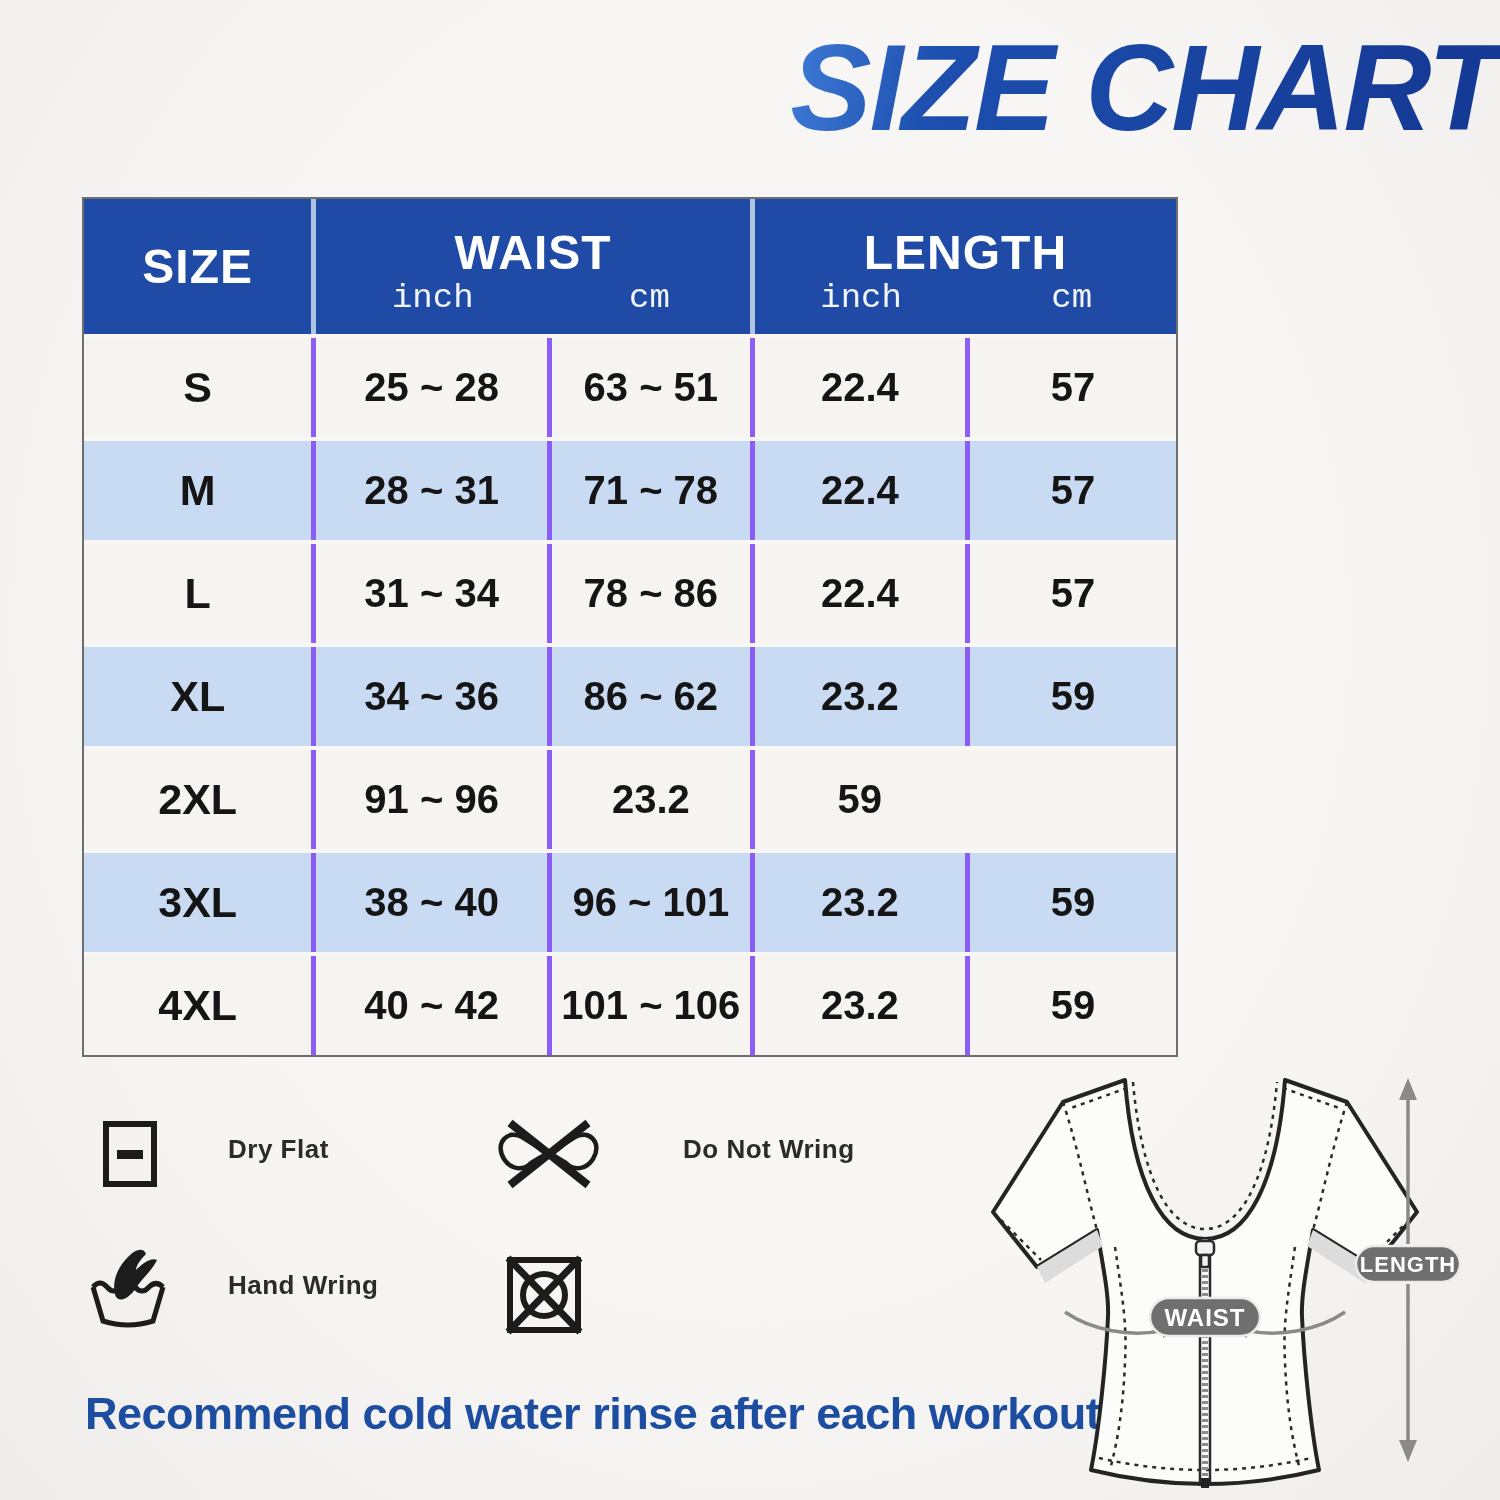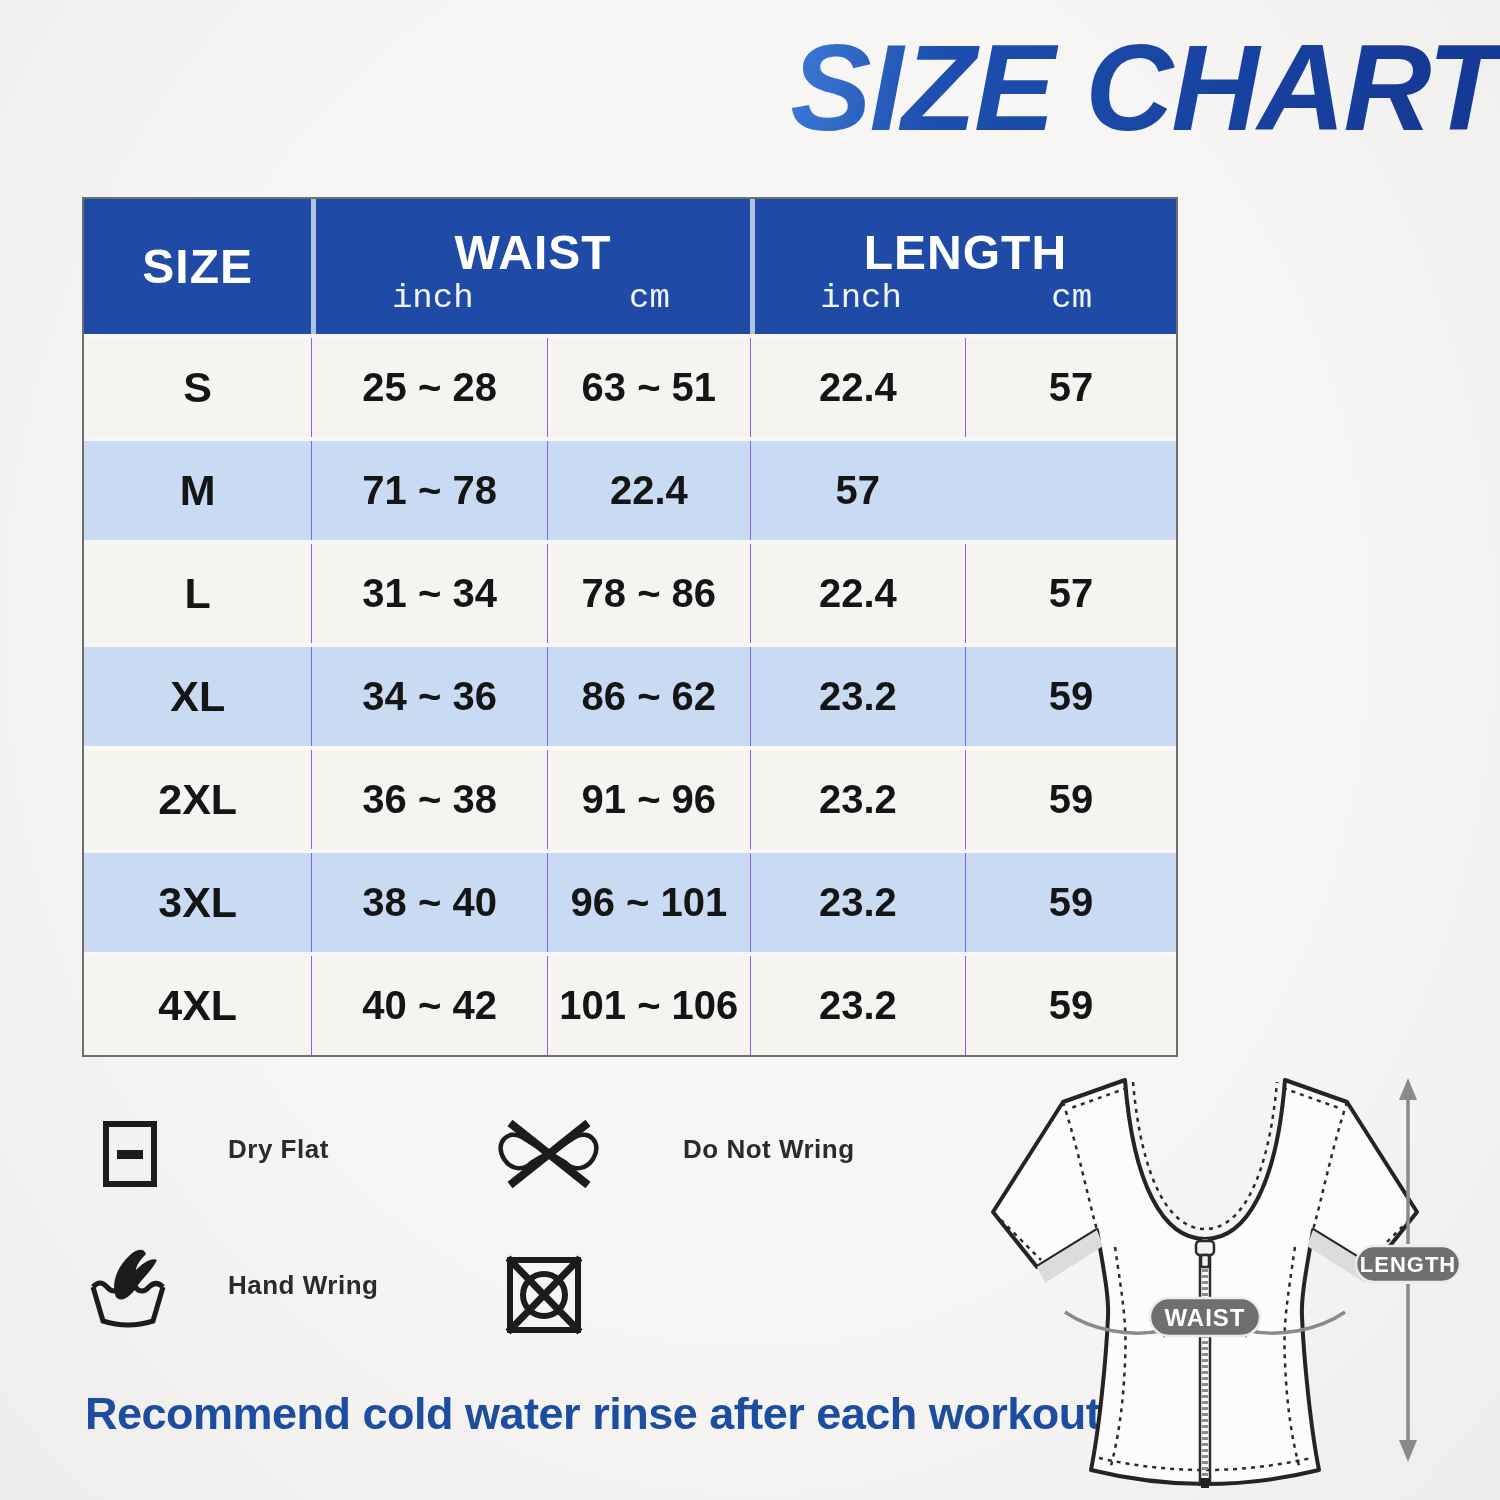--- a/index.html
+++ b/index.html
@@ -66,21 +66,21 @@
     box-sizing:border-box;
   }
   .trow.light{background:#f5f4f1;}
   .trow.blue{background:#c9daf3;}
   .td{
     display:flex;align-items:center;justify-content:center;
     font-size:40px;font-weight:700;color:#151515;
     box-sizing:border-box;
   }
   .td.first{font-size:43px;font-weight:800;}
-  .td + .td{border-left:1px solid #8b5cf6;text-align:right;}
+  .td + .td{border-left:5px solid #8b5cf6;text-align:right;}
 
   
   .care{position:absolute;inset:0;}
   .care-icon{position:absolute;}
   .care-label{
     position:absolute;
     font-size:26px;font-weight:700;color:#2b2b2b;letter-spacing:0.5px;
     white-space:nowrap;
   }
 
@@ -122,41 +122,41 @@
 
     <div class="trow light">
       <div class="td first">S</div>
       <div class="td">25 ~ 28</div>
       <div class="td">63 ~ 51</div>
       <div class="td">22.4</div>
       <div class="td">57</div>
     </div>
     <div class="trow blue">
       <div class="td first">M</div>
+      <div class="td">28 ~ 31</div>
       <div class="td">71 ~ 78</div>
       <div class="td">22.4</div>
       <div class="td">57</div>
     </div>
     <div class="trow light">
       <div class="td first">L</div>
       <div class="td">31 ~ 34</div>
       <div class="td">78 ~ 86</div>
       <div class="td">22.4</div>
       <div class="td">57</div>
     </div>
     <div class="trow blue">
       <div class="td first">XL</div>
       <div class="td">34 ~ 36</div>
       <div class="td">86 ~ 62</div>
       <div class="td">23.2</div>
       <div class="td">59</div>
     </div>
     <div class="trow light">
       <div class="td first">2XL</div>
-      <div class="td">36 ~ 38</div>
       <div class="td">91 ~ 96</div>
       <div class="td">23.2</div>
       <div class="td">59</div>
     </div>
     <div class="trow blue">
       <div class="td first">3XL</div>
       <div class="td">38 ~ 40</div>
       <div class="td">96 ~ 101</div>
       <div class="td">23.2</div>
       <div class="td">59</div>

